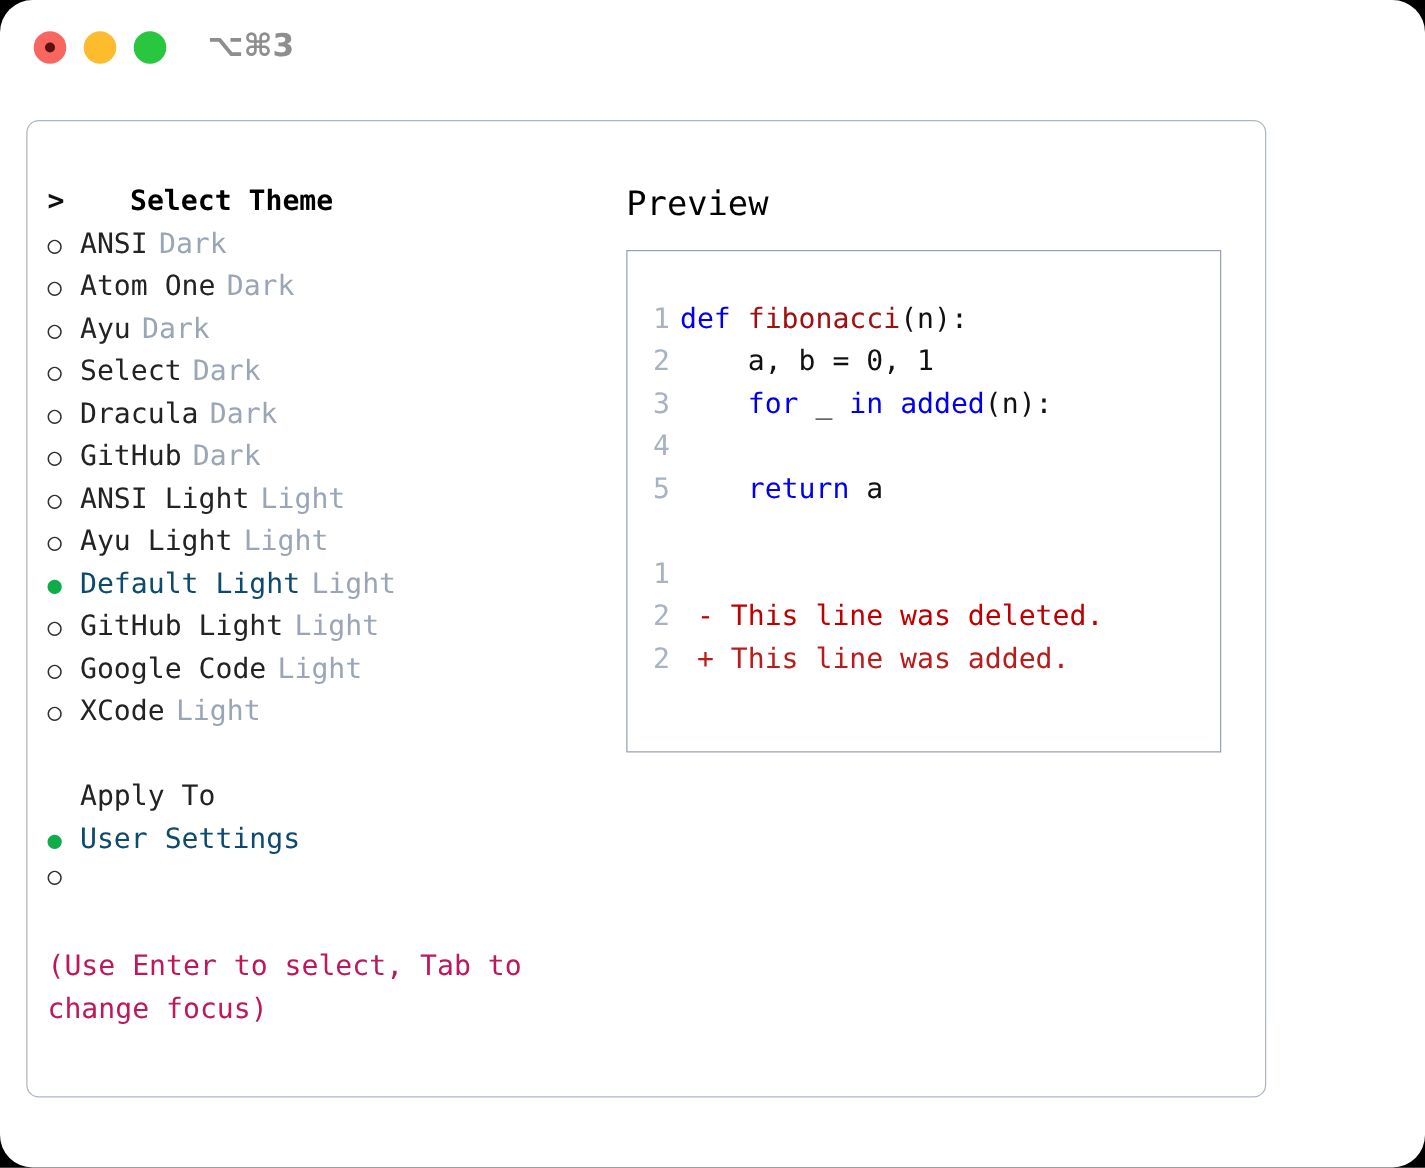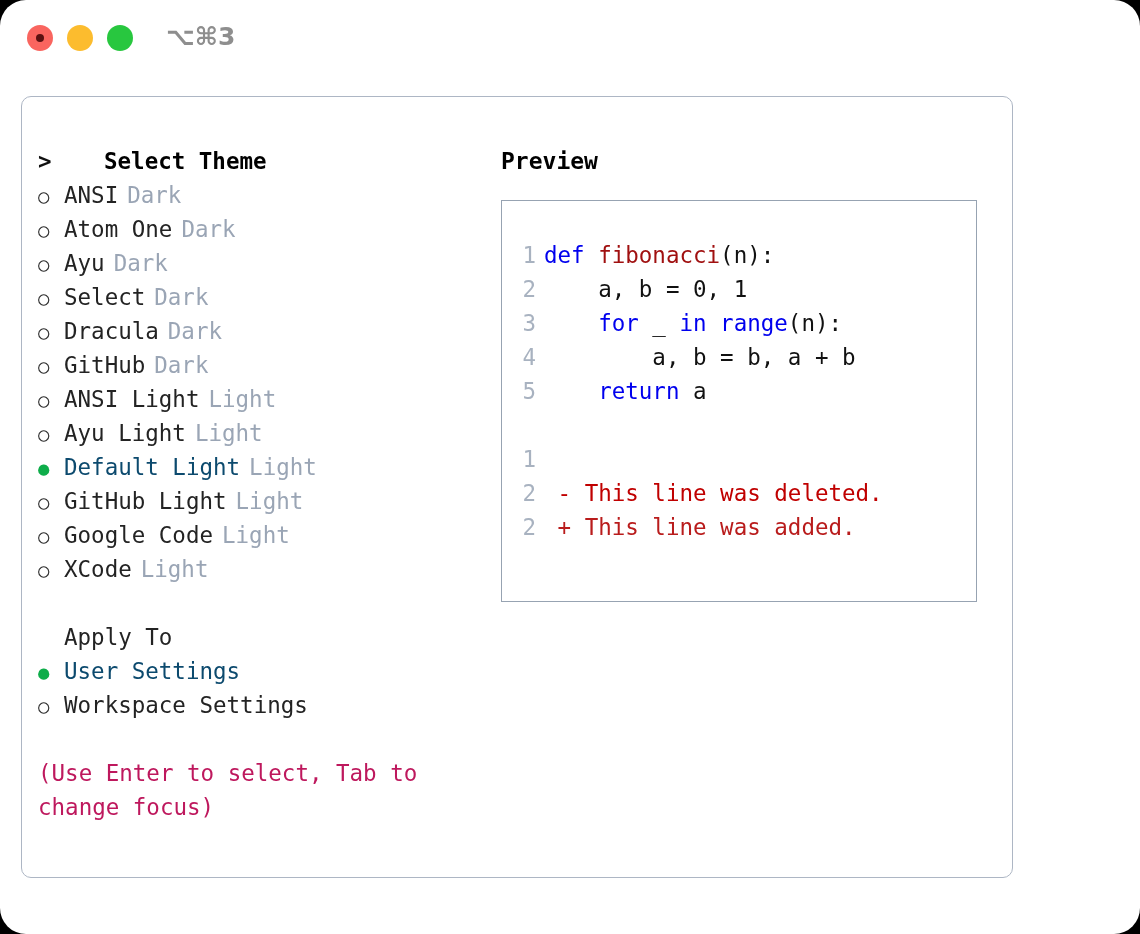--- a/index.html
+++ b/index.html
@@ -144,22 +144,22 @@
   }
 
   
   .right-col {
     position: absolute;
     left: 479px;
     top: 51px;
     width: 495px;
   }
   .preview-title {
-    font-size: 23px;
-    font-weight: bold;
+    font-size: 27px;
+    font-weight: normal;
     color: #000000;
     height: 34px;
     white-space: pre;
   }
   .preview-box {
     margin-top: 18px;
     width: 476px;
     height: 402px;
     border: 1.5px solid #97a3b2;
     box-sizing: border-box;
@@ -280,21 +280,20 @@
         <div class="row">
           <span class="marker blank">.</span>
           <span class="label">Apply To</span>
         </div>
         <div class="row">
           <span class="marker dot-filled">●</span>
           <span class="label sel">User Settings</span>
         </div>
         <div class="row">
           <span class="marker dot-empty">○</span>
-          <span class="label">Workspace Settings</span>
         </div>
 
         <div class="hint">(Use Enter to select, Tab to change focus)</div>
       </div>
 
       <div class="right-col">
         <div class="preview-title">Preview</div>
 
         <div class="preview-box">
 
@@ -303,26 +302,25 @@
             <span class="kw">def </span><span class="fn">fibonacci</span><span class="codetext">(n):</span>
           </div>
 
           <div class="code-line">
             <span class="lineno">2</span>
             <span class="codetext">    a, b = 0, 1</span>
           </div>
 
           <div class="code-line">
             <span class="lineno">3</span>
-            <span class="codetext">    </span><span class="kw">for</span><span class="codetext"> _ </span><span class="kw">in</span><span class="codetext"> </span><span class="kw">range</span><span class="codetext">(n):</span>
+            <span class="codetext">    </span><span class="kw">for</span><span class="codetext"> _ </span><span class="kw">in</span><span class="codetext"> </span><span class="kw">added</span><span class="codetext">(n):</span>
           </div>
 
           <div class="code-line">
             <span class="lineno">4</span>
-            <span class="codetext">        a, b = b, a + b</span>
           </div>
 
           <div class="code-line">
             <span class="lineno">5</span>
             <span class="codetext">    </span><span class="kw">return</span><span class="codetext"> a</span>
           </div>
 
           <div class="code-gap"></div>
 
           <div class="code-line">

